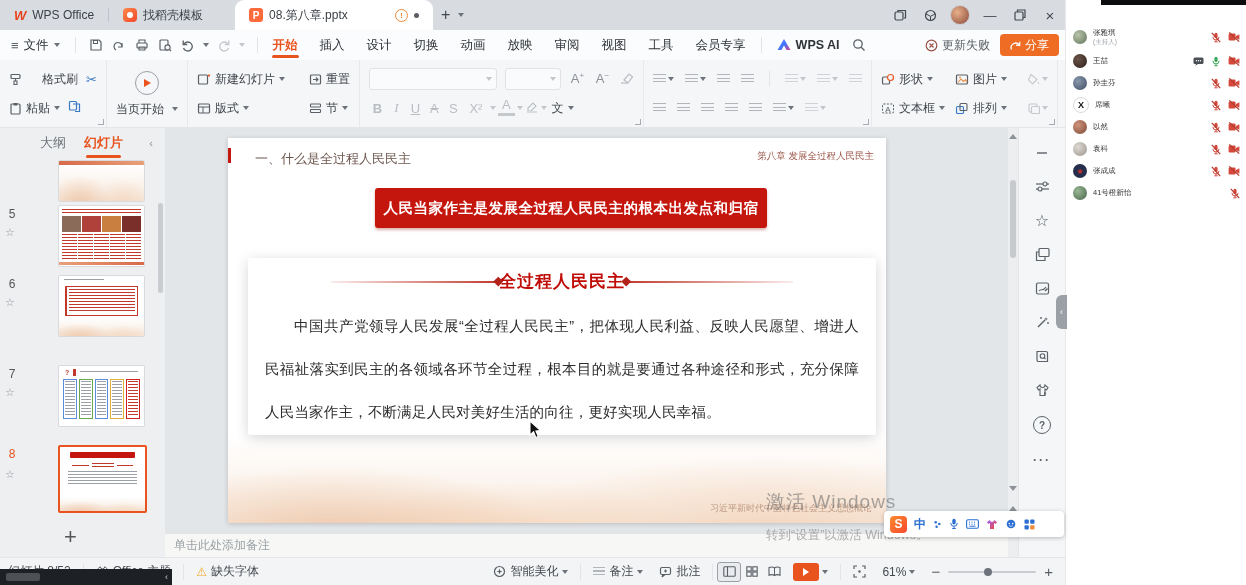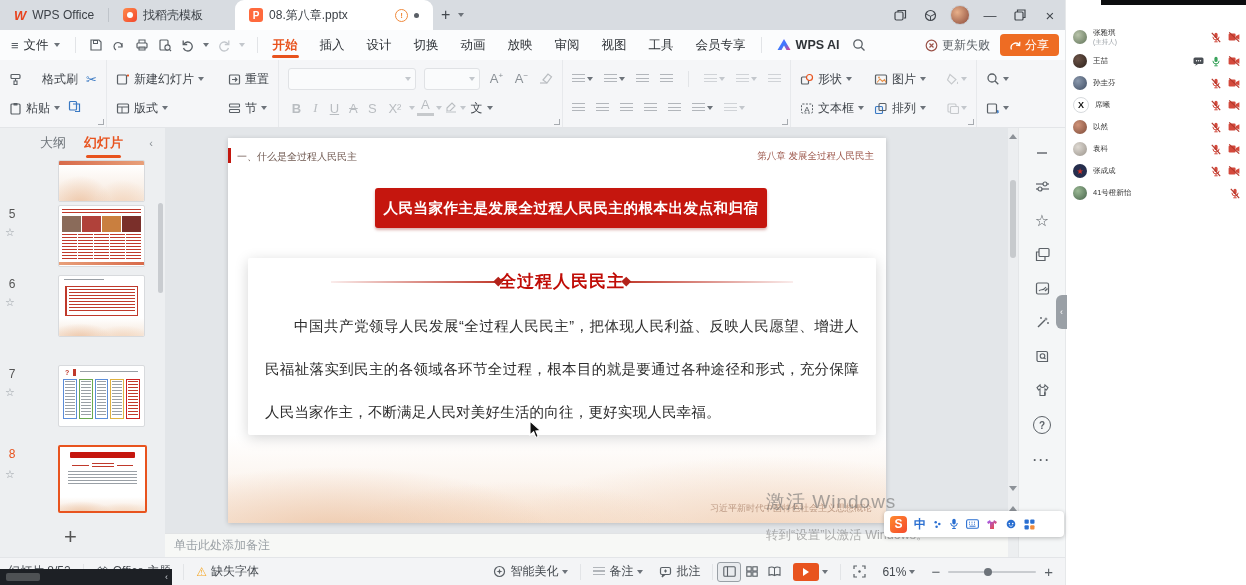--- a/index.html
+++ b/index.html
@@ -291,20 +291,29 @@
               <span class="cv"></span>
           </span>
           <span><svg width="13" height="13" viewBox="0 0 13 13">
                 <rect x="1.5" y="1.5" width="7" height="8.5" rx="1" fill="none" stroke="#3a79c3" stroke-width="1.2"></rect>
                 <path d="M5 4h6.5v7.5H7" fill="none" stroke="#3a79c3" stroke-width="1.2"></path>
               </svg></span>
         </div>
         <span class="launch"></span>
       </div>
 
+      <div class="grp" style="align-items:center">
+        <div class="playc">
+            <i></i>
+          </div>
+        <div class="rrow" style="height:14px">
+          <span class="rlbl">当页开始</span>
+            <span class="cv"></span>
+        </div>
+      </div>
 
       <div class="grp">
         <div class="rrow">
           <span class="flx" style="gap:4px;width:104px">
             <svg width="14" height="13" viewBox="0 0 14 13">
                 <rect x="1.5" y="2" width="9" height="9" rx="1" fill="none" stroke="#5a6066" stroke-width="1.2"></rect>
                 <path d="M11 2.5h2M12 1.5v2" stroke="#e8531e" stroke-width="1.3"></path>
               </svg>
             <span class="rlbl">新建幻灯片</span>
               <span class="cv"></span>
@@ -575,21 +584,21 @@
         <div class="mtnmini" style="position:absolute;left:0;right:0;bottom:0;height:14px"></div>
       </div>
 
       <div class="ab" style="left:64px;top:396px;font-size:22px;color:#555">+</div>
       <div class="ab" style="right:2px;top:75px;width:5px;height:90px;border-radius:3px;background:#c9ccd0"></div>
     </div>
 
     <div class="canvas">
       <div class="slide">
         <div class="ab" style="left:0;top:10px;width:3px;height:15px;background:#c3170f"></div>
-        <div class="ab" style="left:9px;top:12px;font-size:10px;color:#6f5850">一、什么是全过程人民民主</div>
+        <div class="ab" style="left:27px;top:12px;font-size:13px;color:#6f5850">一、什么是全过程人民民主</div>
         <div class="ab" style="right:12px;top:12px;font-size:9.5px;color:#9c564a">第八章  发展全过程人民民主</div>
 
         <div class="banner">人民当家作主是发展全过程人民民主的根本出发点和归宿</div>
 
         <div class="card">
           <div class="flx" style="justify-content:center;margin-top:12px">
             <span class="flank">
                 <i></i>
               </span>
             <span style="font-size:17px;font-weight:bold;color:#c00d07;letter-spacing:1px">全过程人民民主</span>

